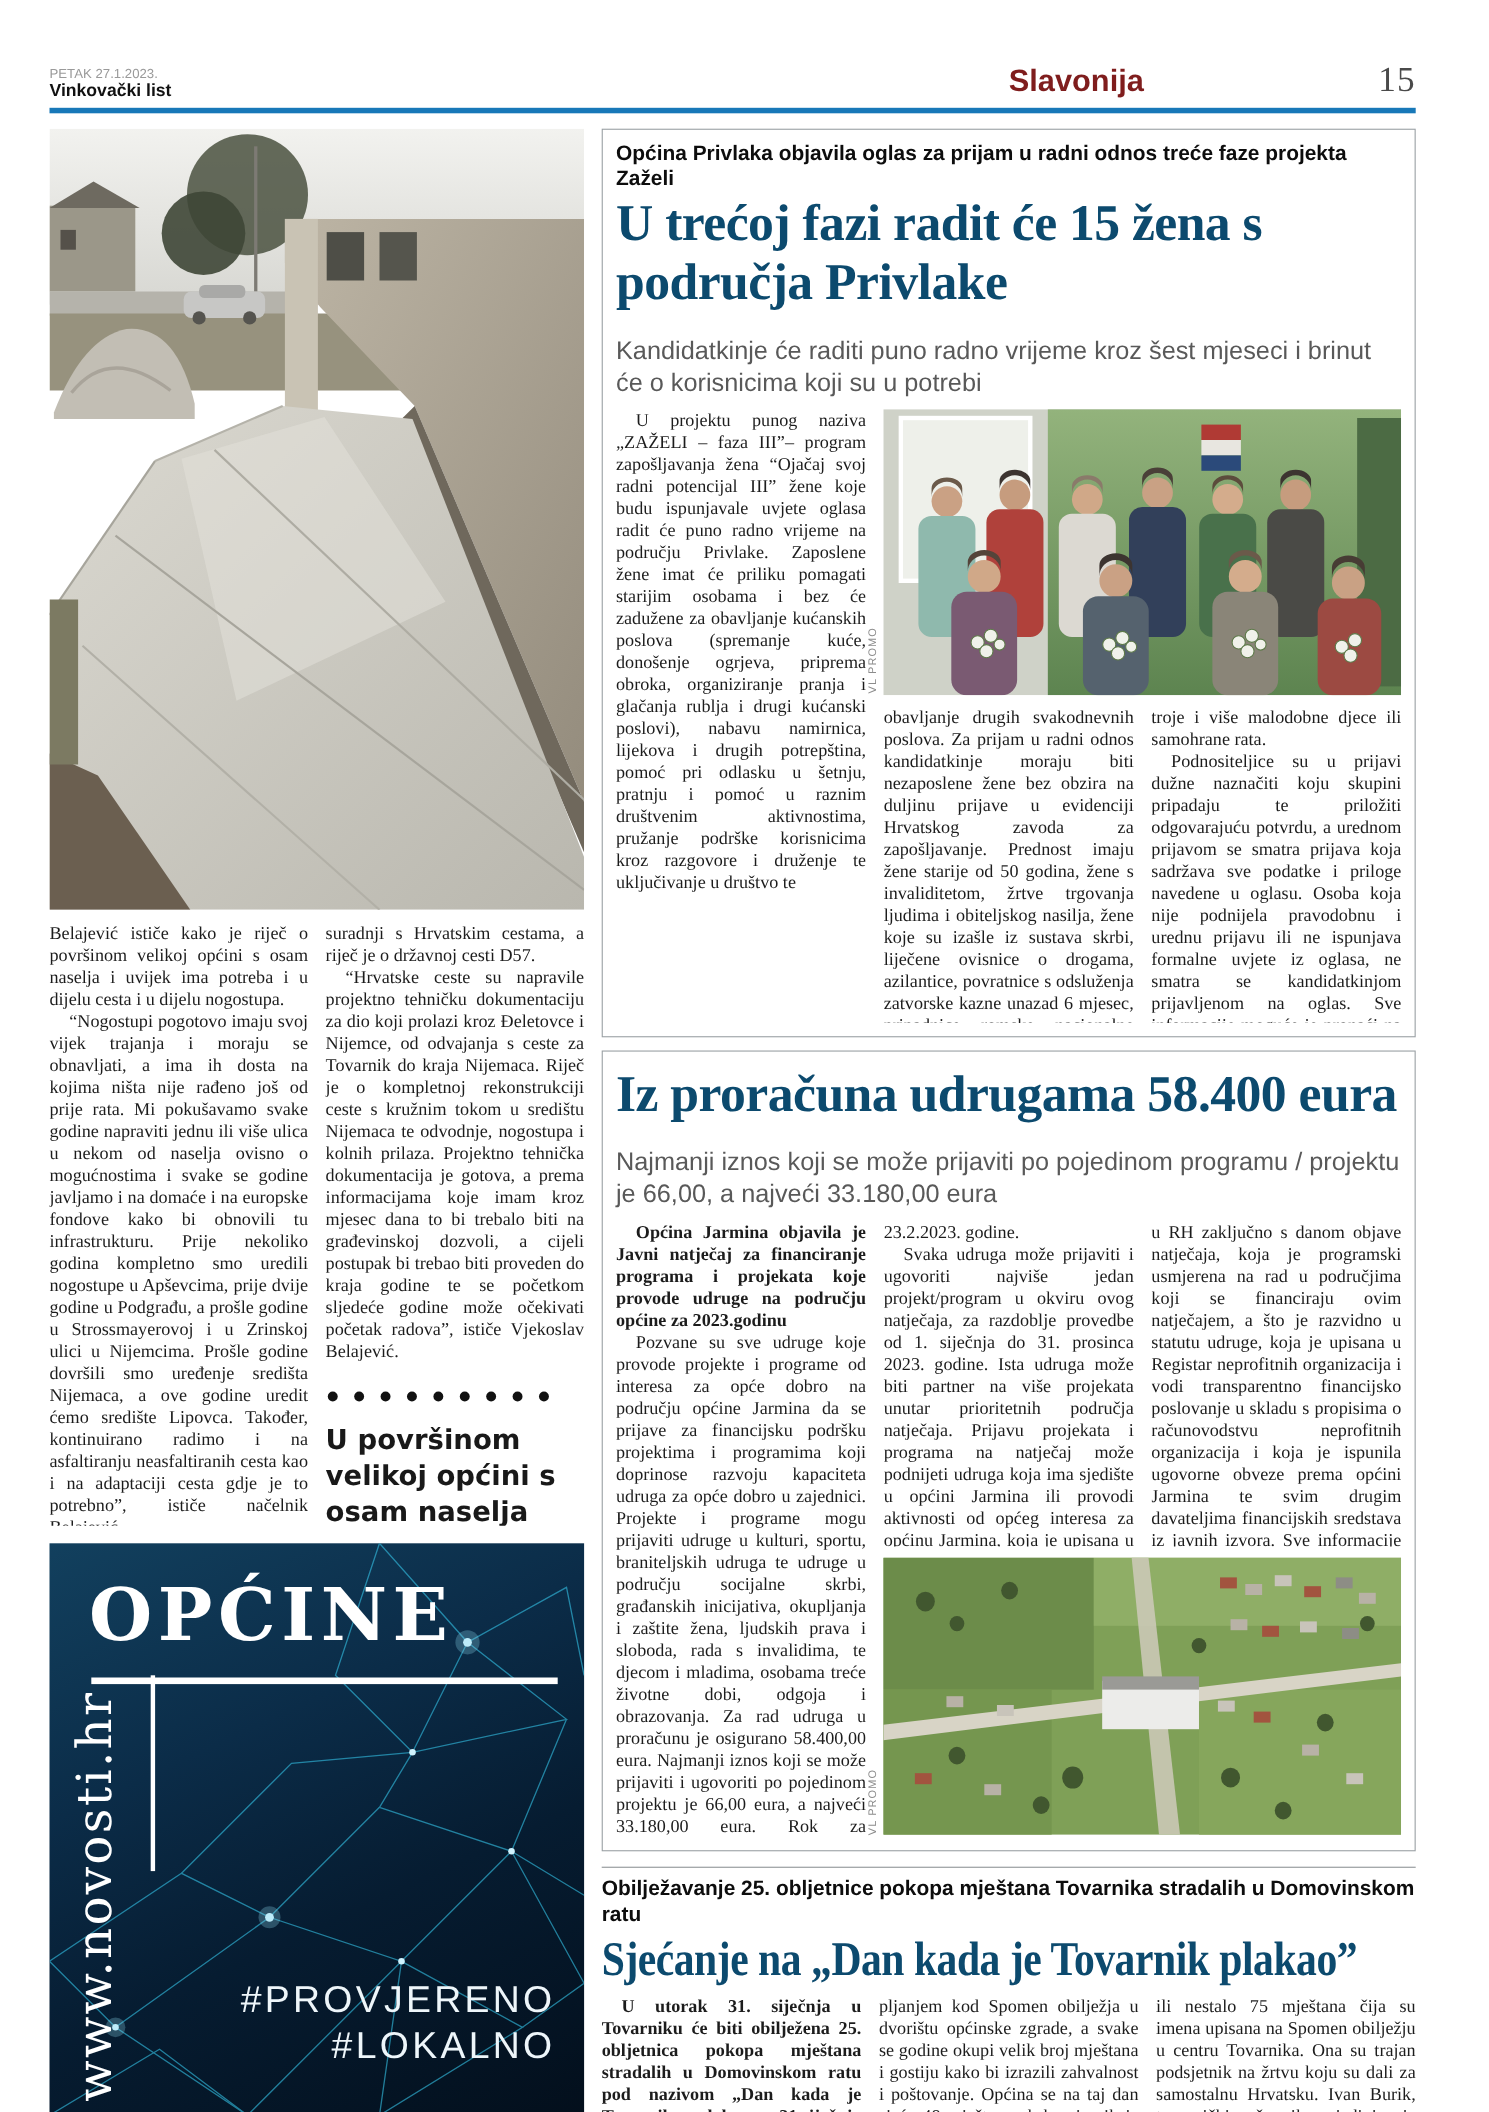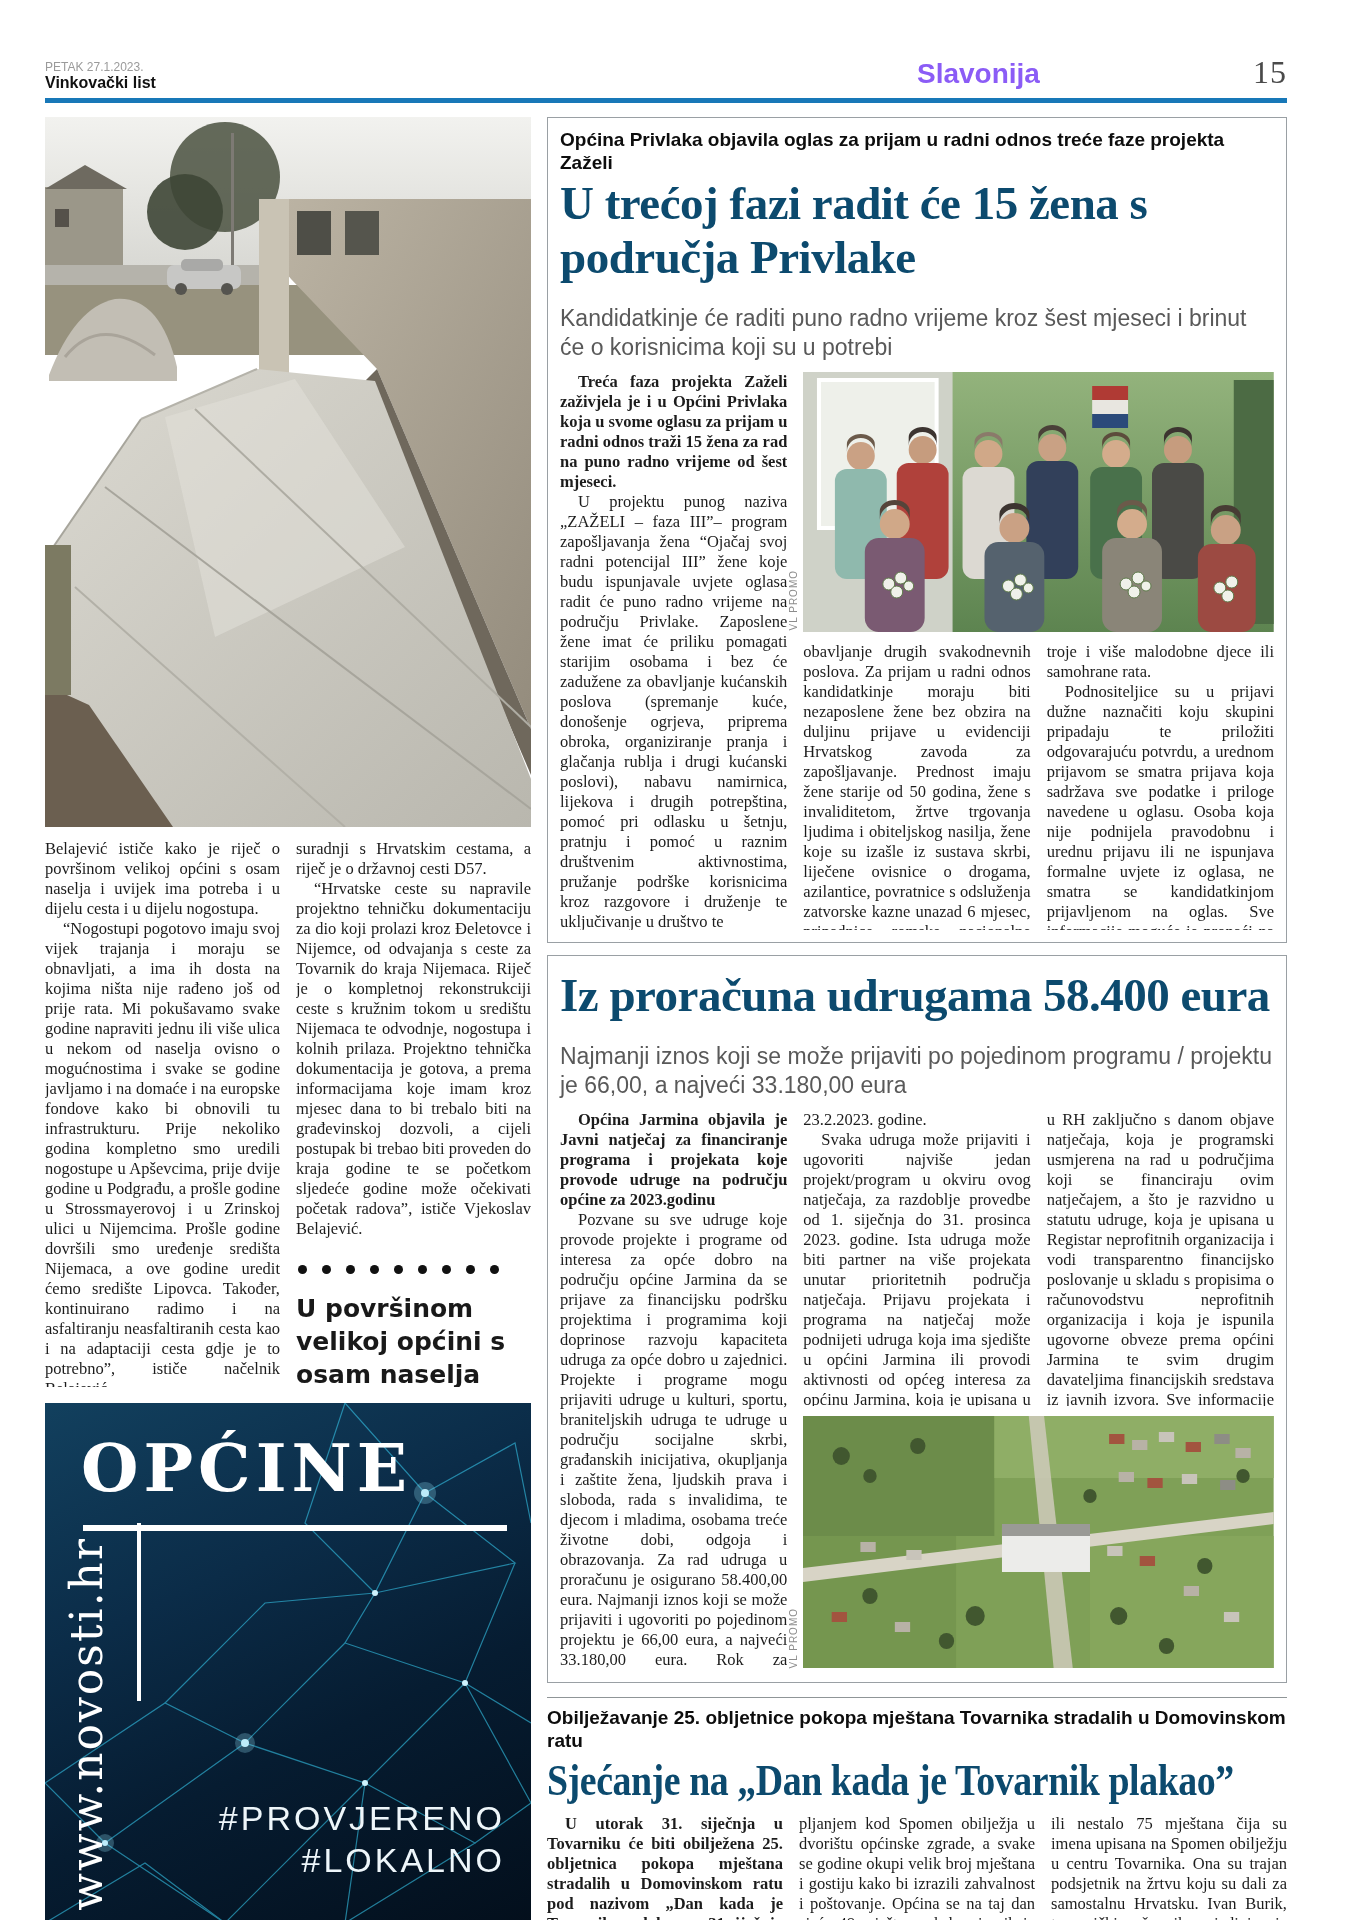--- a/index.html
+++ b/index.html
@@ -5,21 +5,21 @@
   html,body{margin:0;padding:0;background:#e9e9e9;}
   .page{position:relative;width:1354px;height:1920px;background:#fff;margin:0 auto;
         font-family:"Liberation Serif","DejaVu Serif",serif;color:#1c1c1c;overflow:hidden;}
   .inner{position:absolute;left:45px;top:50px;width:1242px;}
 
   
   .hdr{display:flex;align-items:flex-end;height:42px;}
   .hdr-date{font-family:"Liberation Sans","DejaVu Sans",sans-serif;font-size:12px;color:#9a9a9a;line-height:14px;}
   .hdr-brand{font-family:"Liberation Sans","DejaVu Sans",sans-serif;font-size:16px;font-weight:700;color:#111;line-height:18px;text-align:center;}
   .hdr-section{position:absolute;left:872px;top:8px;font-family:"Liberation Sans","DejaVu Sans",sans-serif;
-               font-size:28px;font-weight:700;color:#8b5cf6;}
+               font-size:28px;font-weight:700;color:#7f1d1d;}
   .hdr-page{position:absolute;right:0;top:4px;font-size:32px;color:#4a4a4a;font-weight:400;letter-spacing:1px;}
   .blue-rule{height:5px;background:#1878b8;margin-top:6px;}
 
   
   .content{display:flex;gap:16px;margin-top:14px;}
   .left-rail{width:486px;flex:none;}
   .right-rail{width:740px;flex:none;}
 
   
   .street-photo{width:486px;height:710px;display:block;}
@@ -209,21 +209,20 @@
    </section>
 
    <section class="right-rail">
 
     <article class="boxed a1">
       <div class="kicker">Općina Privlaka objavila oglas za prijam u radni odnos treće faze projekta Zaželi</div>
       <h1 class="headline" style="margin:2px 0 0 0;">U trećoj fazi radit će 15 žena s područja Privlake</h1>
       <div class="subhead">Kandidatkinje će raditi puno radno vrijeme kroz šest mjeseci i brinut će o korisnicima koji su u potrebi</div>
       <div class="abody">
         <div class="acol acol1">
-          <p class="lead">Treća faza projekta Zaželi zaživjela je i u Općini Privlaka koja u svome oglasu za prijam u radni odnos traži 15 žena za rad na puno radno vrijeme od šest mjeseci.</p>
           <div>
                   <p>U projektu punog naziva „ZAŽELI – faza III”– program zapošljavanja žena “Ojačaj svoj radni potencijal III” žene koje budu ispunjavale uvjete oglasa radit će puno radno vrijeme na području Privlake. Zaposlene žene imat će priliku pomagati starijim osobama i bez će zadužene za obavljanje kućanskih poslova (spremanje kuće, donošenje ogrjeva, priprema obroka, organiziranje pranja i glačanja rublja i drugi kućanski poslovi), nabavu namirnica, lijekova i drugih potrepština, pomoć pri odlasku u šetnju, pratnju i pomoć u raznim društvenim aktivnostima, pružanje podrške korisnicima kroz razgovore i druženje te uključivanje u društvo te</p>
                 </div>
         </div>
         <div class="photo-wrap">
           <span class="photo-credit">VL PROMO</span>
           <svg class="gphoto" viewBox="0 0 472 260" preserveAspectRatio="none">
             <defs>
               <linearGradient id="greenw" x1="0" y1="0" x2="0" y2="1">
                 <stop offset="0" stop-color="#93b37c"></stop>

